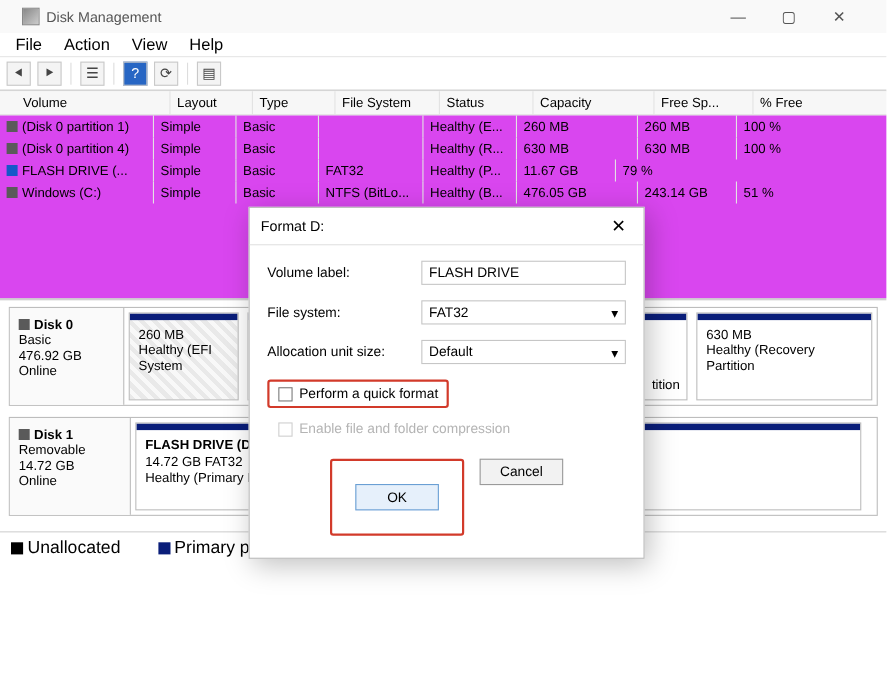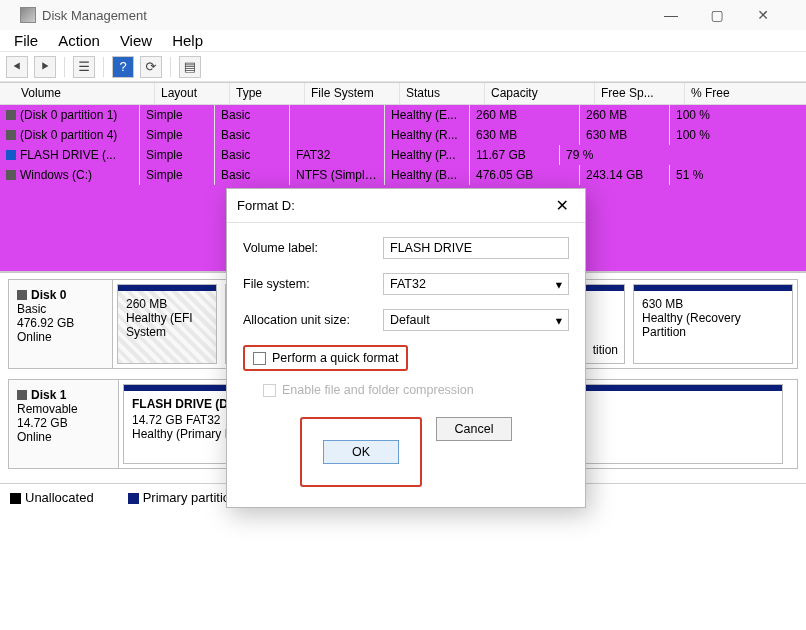--- a/index.html
+++ b/index.html
@@ -120,21 +120,21 @@
     font-size: 12px;
   }
   .part-top { height:6px; background:#0a1e7a; position:absolute; top:0; left:0; right:0; }
   .hatch {
     background-image: repeating-linear-gradient(45deg,#e9e9e9 0,#e9e9e9 4px,#f8f8f8 4px,#f8f8f8 8px);
   }
   .legend {
     border-top:1px solid #d0d0d0;
     padding: 6px 10px;
     display:flex; gap:34px;
-    font-size:13px;
+    font-size:16px;
   }
   .lg-sw { width:11px; height:11px; display:inline-block; margin-right:4px; vertical-align:middle;}
   .lg-un { background:#000; }
   .lg-pp { background:#0a1e7a; }
 
   
   .dialog {
     position:absolute;
     left: 226px; top: 188px;
     width: 360px;
@@ -170,21 +170,21 @@
   }
   .quick-row {
     border: 2px solid #d23a2a;
     border-radius: 3px;
     display:inline-flex; align-items:center;
     padding: 4px 8px;
     gap: 6px;
     margin-bottom: 6px;
   }
   .chk { width:13px; height:13px; border:1px solid #7a7a7a; background:#fff;}
-  .compress { color:#b4b4b4; display:flex; align-items:center; gap:6px; margin: 6px 0 16px 20px;}
+  .compress { color:#b4b4b4; display:flex; align-items:center; gap:6px; margin: 6px 0 16px 10px;}
   .compress .chk { border-color:#cfcfcf; }
   .dlg-btns { display:flex; gap:14px; justify-content:center; padding: 4px 0 16px 0;}
   .ok-wrap { border:2px solid #d23a2a; border-radius:3px; padding:21px;}
   .btn {
     min-width: 76px; height:24px;
     border:1px solid #9a9a9a;
     background:#f2f2f2;
     display:flex; align-items:center; justify-content:center;
     font: inherit;
   }
@@ -272,21 +272,21 @@
         <div class="c-fr">11.67 GB</div>
         <div class="c-pf">79 %</div>
       </div>
       <div class="vol-row">
         <div class="c-vol">
           <span class="row-icon ico-part"></span>
           <span>Windows (C:)</span>
         </div>
         <div class="c-lay">Simple</div>
         <div class="c-typ">Basic</div>
-        <div class="c-fs">NTFS (Simple...</div>
+        <div class="c-fs">NTFS (BitLo...</div>
         <div class="c-st">Healthy (B...</div>
         <div class="c-cap">476.05 GB</div>
         <div class="c-fr">243.14 GB</div>
         <div class="c-pf">51 %</div>
       </div>
     </div>
 </div>
 
 <div class="graphical" id="graphical">
     <div class="disk-block">

